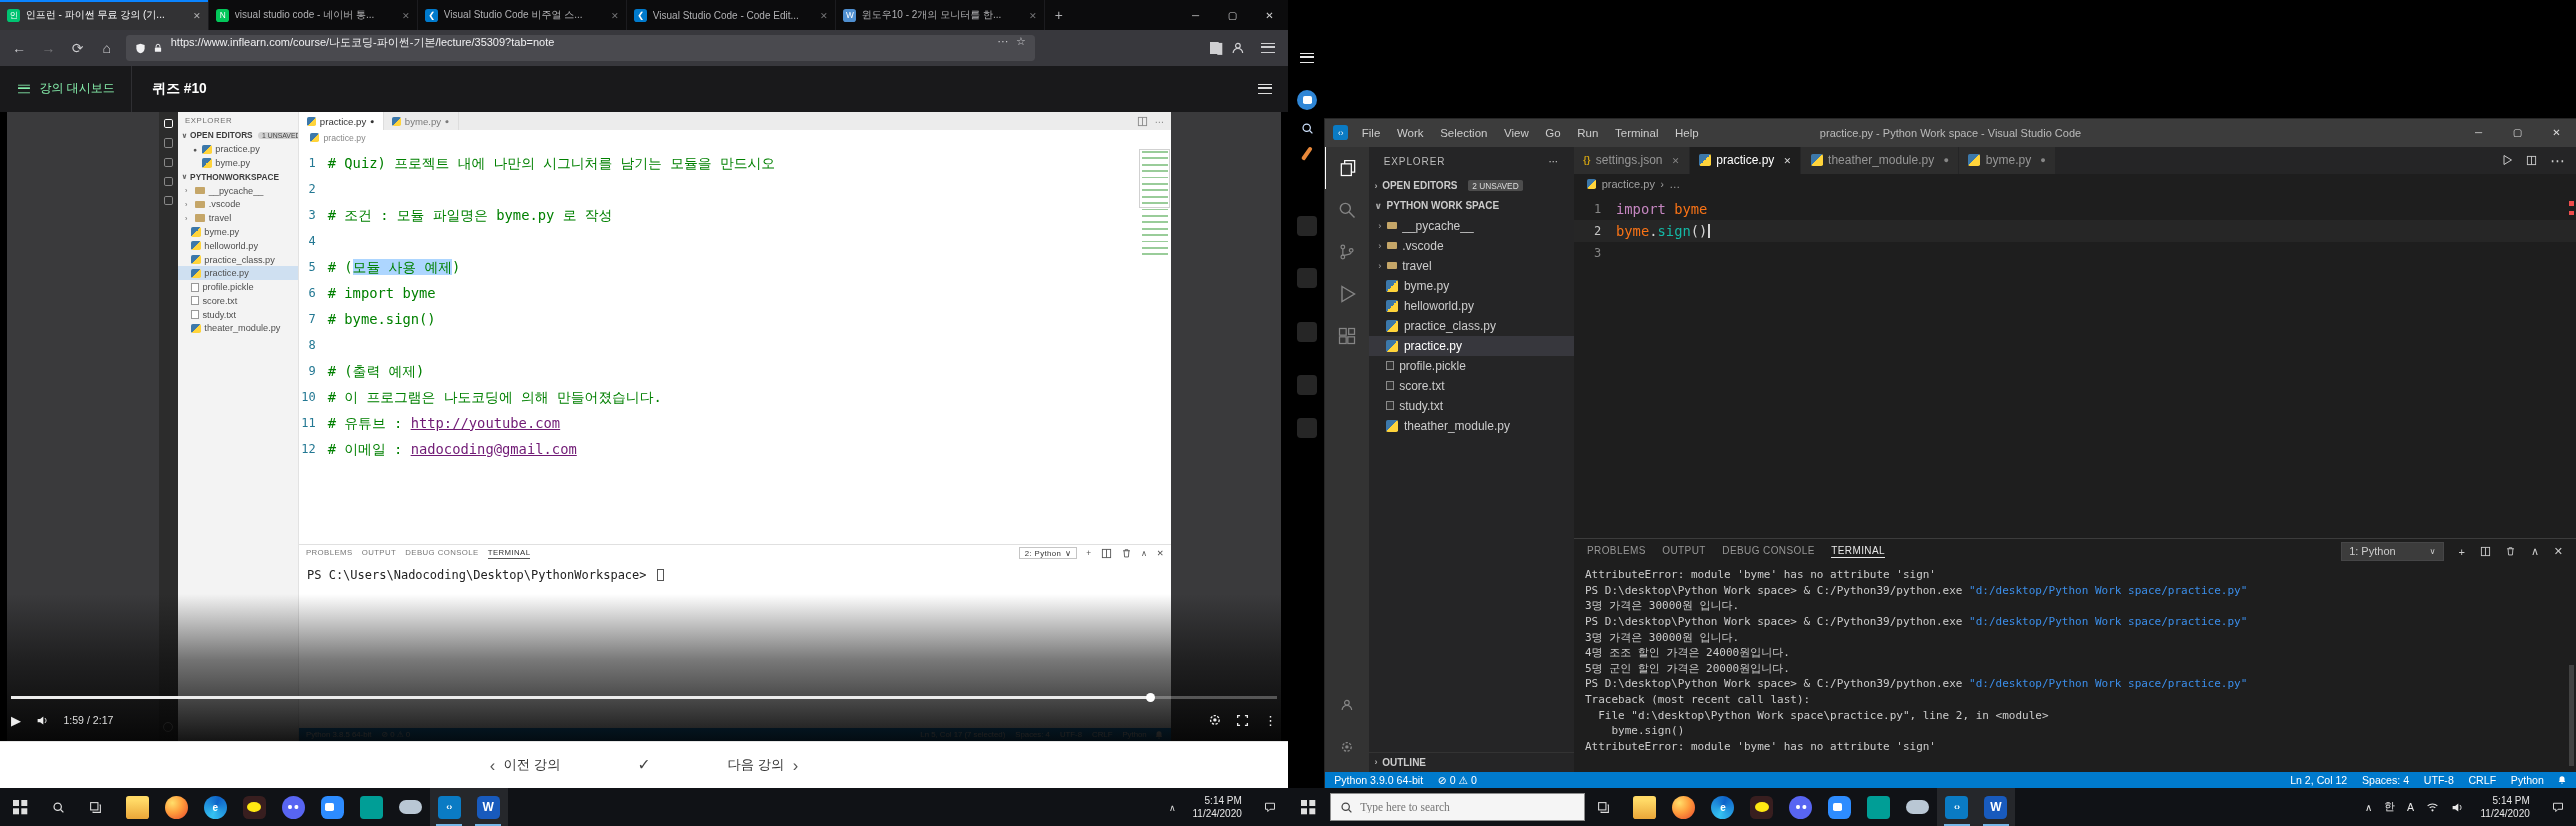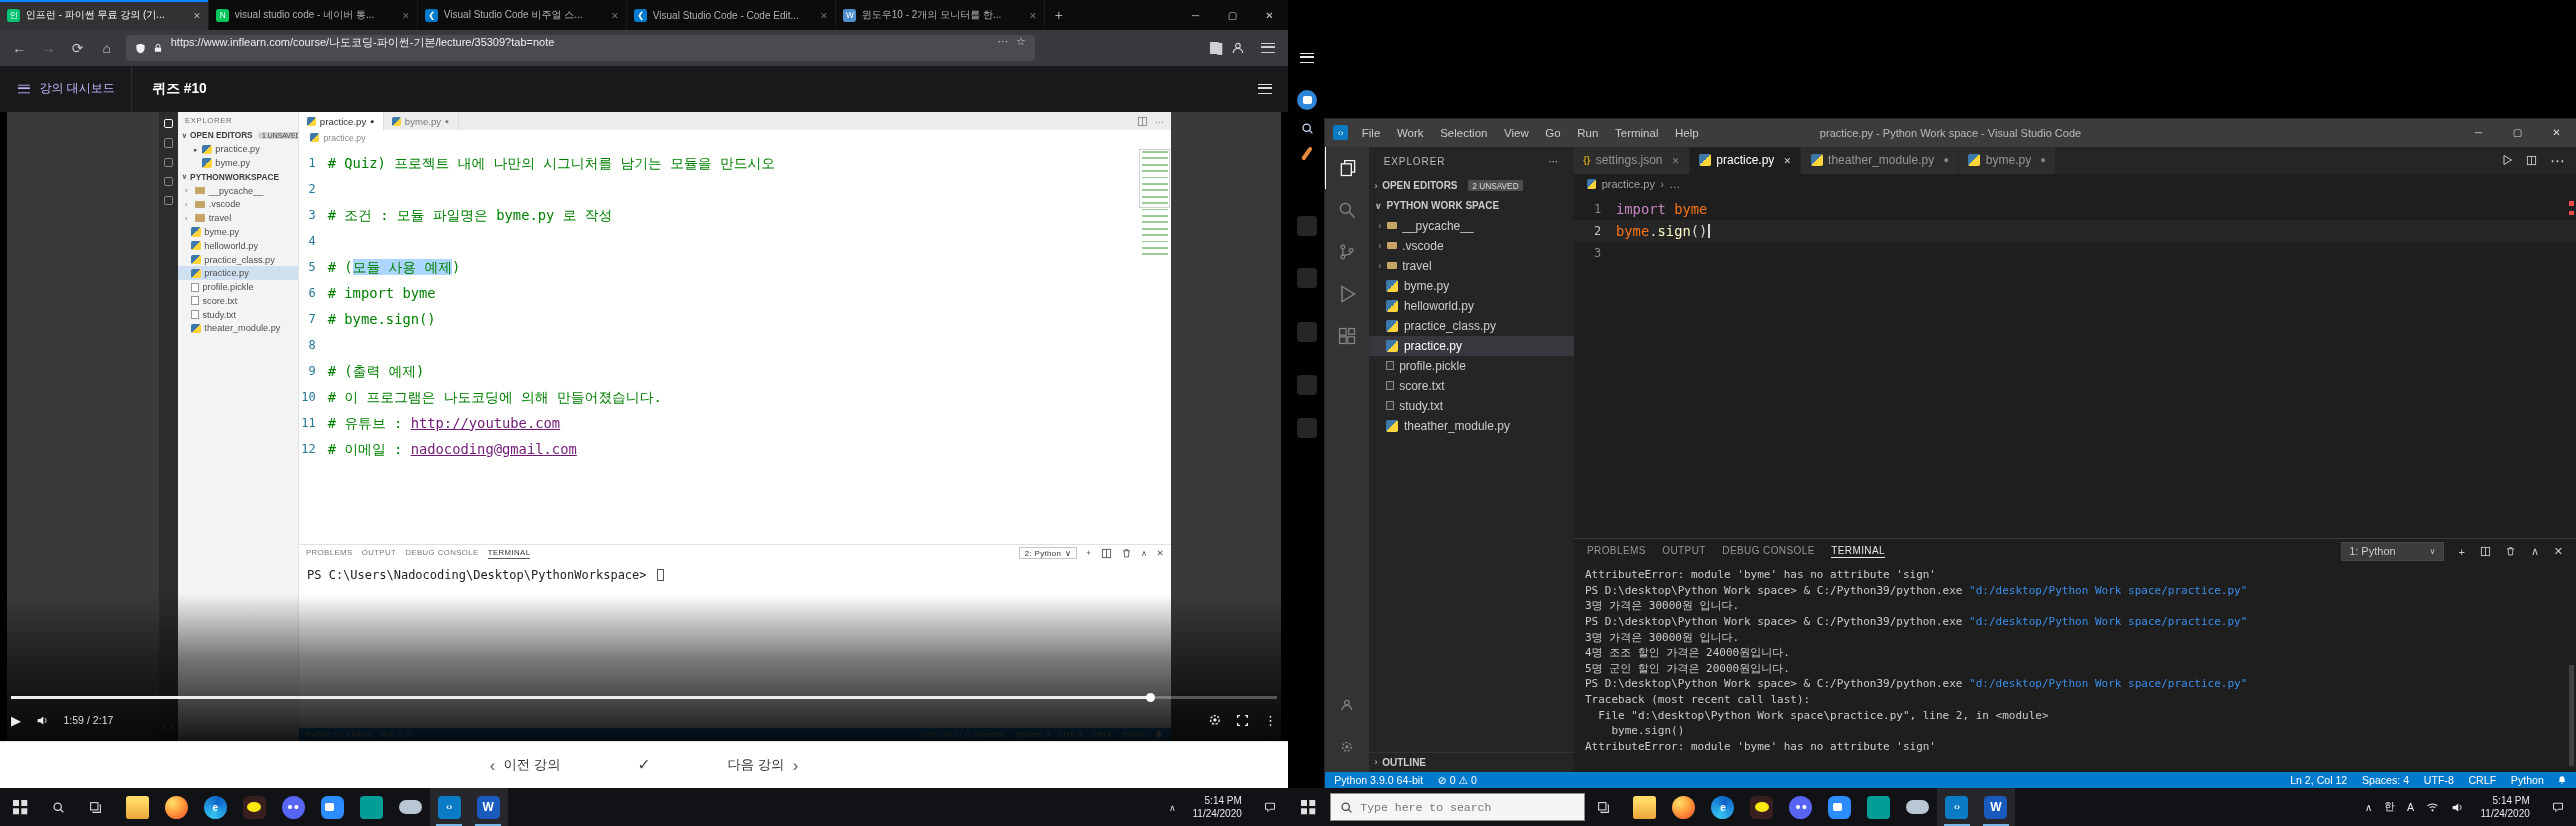--- a/index.html
+++ b/index.html
@@ -26,21 +26,21 @@
 .nav-ic{color:#cfcfd2;font-size:13.8px;width:20px;text-align:center}
 .nav-ic.dim{opacity:.4}
 .url-field{flex:1;max-width:909px;height:26px;background:#4a4a4f;border-radius:3.7px;display:flex;padding:0 9.2px;gap:7.3px;color:#f0f0f2;font-size:11px}
 .url-text{flex:1;white-space:nowrap;overflow:hidden}
 .dimtx{color:#c8c8cc;font-size:11px}
 .ff-right-ics{display:flex;gap:16.5px;margin-left:auto;align-items:center;padding-right:3.7px;color:#cfcfd2}
 .lib-ic{display:inline-block;width:4.6px;height:12px;background:currentColor;box-shadow:3.7px 0 currentColor,7.3px 0.9px currentColor}
 
 .page{height:722px;background:#111;display:flex;flex-direction:column}
 .lec-header{height:46px;background:#19191b;display:flex;align-items:center;color:#eee}
-.lec-left{display:flex;align-items:center;gap:9.2px;padding:0 16.5px;height:100%;border-right:0.9px solid #2f2f33;font-size:12px;color:#c4b5fd}
+.lec-left{display:flex;align-items:center;gap:9.2px;padding:0 16.5px;height:100%;border-right:0.9px solid #2f2f33;font-size:12px;color:#86efac}
 .lec-title{font-size:13.8px;font-weight:bold;padding:0 20px;color:#fff}
 .lec-right{margin-left:auto;padding-right:16.5px;color:#ddd}
 .hamb{display:inline-block;width:13.8px;height:10px;border-top:1.8px solid currentColor;border-bottom:1.8px solid currentColor;position:relative}
 .hamb::after{content:"";position:absolute;left:0;right:0;top:2.3px;height:1.8px;background:currentColor}
 .hamb.sm{transform:scale(.85)}
 .video-region{position:relative;height:630px;background:#000}
 .video-stage{position:absolute;left:7.3px;right:7.3px;top:0;bottom:0;background:#3a3a3c;overflow:hidden}
 .video-shade{position:absolute;left:0;right:0;bottom:0;height:147px;background:linear-gradient(180deg,rgba(15,15,15,0),rgba(10,10,10,.55) 45%,rgba(4,4,4,.93));pointer-events:none;z-index:2}
 .vp-progress{position:absolute;left:11px;right:11px;bottom:42px;height:2.8px;background:rgba(255,255,255,.28);z-index:3}
 .vp-played{height:100%;background:#ececec}
@@ -148,21 +148,21 @@
 .vs-tab-acts{margin-left:auto;display:flex;align-items:center;gap:13px;padding:0 11px;color:#ccc}
 .vs-crumb{height:20px;display:flex;align-items:center;gap:5.5px;padding:0 13px;font-size:11px;color:#a0a0a0;background:#1e1e1e;flex:none}
 .crumb-sep{font-size:10px}
 .vs-codewrap{flex:1;position:relative;min-height:0;background:#1e1e1e}
 #vs-code{padding-top:3.7px;font-family:"DejaVu Sans Mono",monospace;font-size:13.8px}
 .vs-cl{display:flex;line-height:22px}
 .vs-cl.cur{background:rgba(255,255,255,.04)}
 .vs-ln{width:42px;text-align:right;padding-right:14.7px;color:#858585;font-size:12px;flex:none}
 .vs-cl.cur .vs-ln{color:#c6c6c6}
 .vs-lc{white-space:pre}
-.tok-kw{color:#c586c0}.tok-var{color:#f97316}.tok-fn{color:#fef9c3}.tok-pln{color:#d4d4d4}
+.tok-kw{color:#c586c0}.tok-var{color:#f97316}.tok-fn{color:#14b8a6}.tok-pln{color:#d4d4d4}
 .caret{display:inline-block;width:1.4px;height:14.7px;background:#d4d4d4;vertical-align:-2.8px;margin-left:0.9px}
 .ruler{position:absolute;right:0;top:0;bottom:0;width:9.2px}
 .rm{position:absolute;right:1.8px;width:5.5px;height:4.6px;background:#f14c4c}
 .vs-panel{height:234px;flex:none;display:flex;flex-direction:column;border-top:0.9px solid #3c3c3c;background:#1e1e1e}
 .vs-panel-h{height:26px;display:flex;align-items:center;gap:14.7px;padding:0 13px;flex:none}
 .ptabs{display:flex;gap:16.5px}
 .vs-panel-h .ptab{font-size:10px;color:#969696;letter-spacing:0.4px;padding-bottom:1.8px}
 .vs-panel-h .ptab.active{color:#e7e7e7;border-bottom:0.9px solid #e7e7e7}
 .vs-dd{display:flex;align-items:center;gap:19px;background:#3c3c3c;border:0.9px solid #464647;color:#ccc;font-size:11px;height:18.4px;padding:0 7.3px;min-width:103px}
 .ddch{margin-left:auto;font-size:8.3px}
@@ -193,21 +193,21 @@
 .ai-kakaotalk::before{content:"";position:absolute;left:4.6px;top:6.4px;width:13.8px;height:10px;border-radius:50%;background:#ffe812}
 .ai-discord{background:#5865f2;border-radius:50%;position:relative}
 .ai-discord::before{content:"";position:absolute;left:6.4px;top:9.2px;width:3.7px;height:4.6px;border-radius:50%;background:#fff;box-shadow:6.4px 0 #fff}
 .ai-zoom{background:#2d8cff;border-radius:6.4px;position:relative}
 .ai-zoom::before{content:"";position:absolute;left:4.6px;top:7.3px;width:9.2px;height:8.3px;border-radius:1.8px;background:#fff}
 .ai-hancom{background:#009e96;border-radius:3.7px}
 .ai-onedrive{background:#b9c7d4;border-radius:11px;height:13.8px}
 .ai-vscode{background:#0a7bc4;border-radius:3.7px;font-size:9.2px}
 .ai-word{background:#185abd;border-radius:4.6px;font-size:12px}
 .tb-search{height:28.5px;width:255px;background:#f5f5f5;border:0.9px solid #8c8c8c;display:flex;align-items:center;gap:7.3px;padding:0 9.2px;margin-left:1.8px}
-.tb-search input{border:0;background:transparent;outline:none;font-size:11.5px;color:#333;width:100%;font-family:Liberation Mono, monospace}
+.tb-search input{border:0;background:transparent;outline:none;font-size:11.5px;color:#333;width:100%;font-family:Liberation Serif, serif}
 .ic{display:inline-flex;align-items:center}
 .ic.dark{color:#444}
 .tb-tray{display:flex;align-items:center;gap:12px;padding:0 7.3px;font-size:10px}
 .tray-tx{font-size:10.6px}
 .tb-clock{display:flex;flex-direction:column;align-items:flex-end;justify-content:center;font-size:10px;line-height:1.3;padding:0 9.2px}
 .tb-tray-ch{width:22px;text-align:center;font-size:9.2px;color:#ddd}
 </style>
 </head>
 <body>
 

